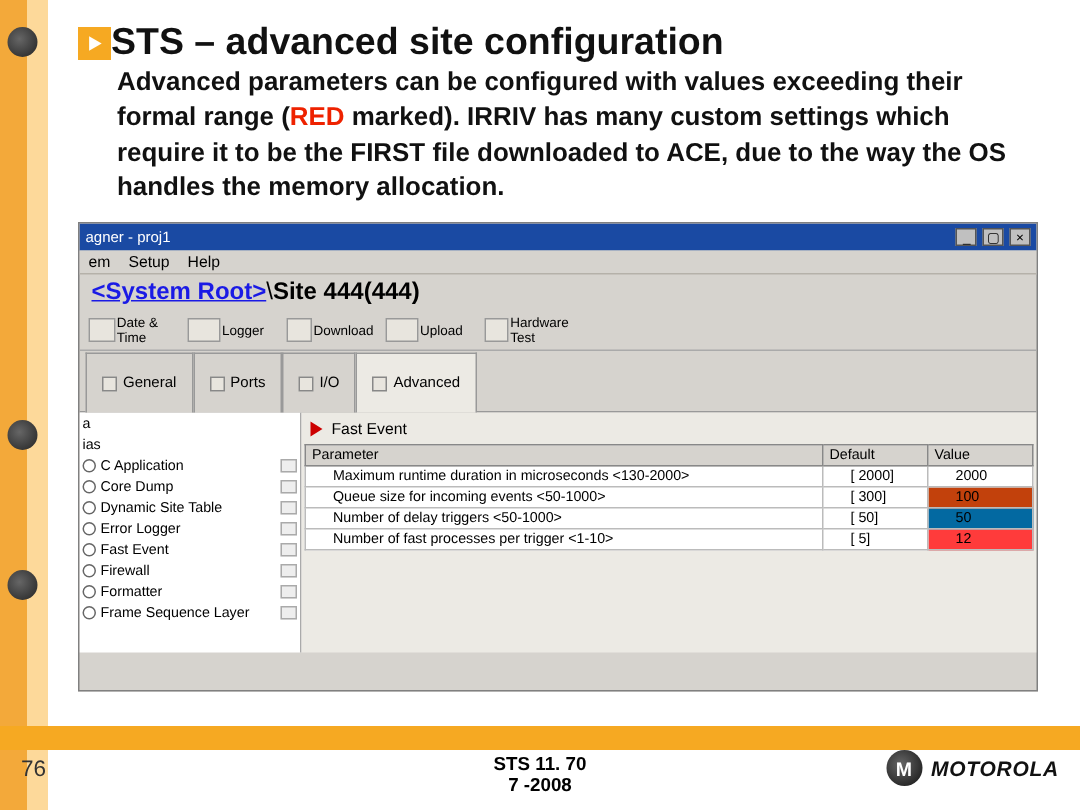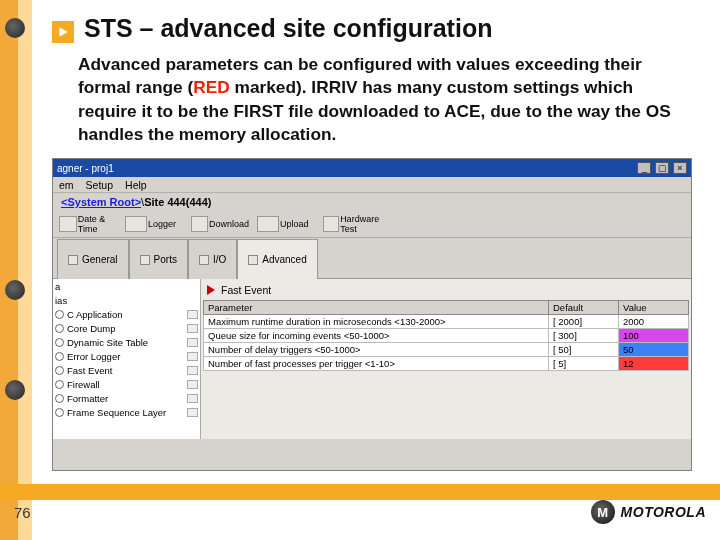--- a/index.html
+++ b/index.html
@@ -4,34 +4,34 @@
 <style>
   * { box-sizing: border-box; margin: 0; padding: 0; }
   body { width: 720px; height: 540px; font-family: Arial, sans-serif; background: #fff; position: relative; overflow: hidden; }
 
   .left-stripe { position: absolute; left: 0; top: 0; width: 32px; height: 100%; background: linear-gradient(90deg,#f3a93a 0 18px,#fdd99a 18px 32px); z-index: 0; }
   .left-stripe .dot { position:absolute; left:5px; width:20px; height:20px; border-radius:50%; background:radial-gradient(circle at 40% 40%,#666,#222); }
   .left-stripe .d1 { top:18px; } .left-stripe .d2 { top:280px; } .left-stripe .d3 { top:380px; }
 
   .slide { position:absolute; left:40px; top:0; right:0; height:100%; padding:14px 28px 0 12px; }
 
-  .title-row { display:flex; align-items:flex-end; gap:10px; margin-bottom:10px; }
+  .title-row { display:flex; align-items:center; }
   .title-bullet { width:22px; height:22px; background:#f6a922; display:flex; align-items:center; justify-content:center; }
   .title-bullet svg { fill:#fff; }
   .title { font-size:25px; font-weight:bold; color:#111; }
 
   .body-text { font-size:17.3px; font-weight:bold; color:#111; line-height:1.35; padding:0 8px 12px 26px; }
   .body-text .red { color:#e20; }
 
   
   .shot { margin-left:0; width:640px; height:313px; background:#d6d3ce; border:1px solid #808080; font-family:"Tahoma",sans-serif; font-size:10.5px; color:#000; position:relative; overflow:hidden; }
   .shot .titlebar { height:18px; background:linear-gradient(#1a4aa3,#1a4aa3); color:#fff; display:flex; align-items:center; justify-content:space-between; padding:0 4px; font-size:10px; }
   .shot .titlebar .wincontrols span { display:inline-block; width:14px; height:12px; background:#c0c0c0; border:1px solid #555; margin-left:1px; font-size:9px; text-align:center; line-height:10px; color:#000; }
   .shot .menubar { height:16px; background:#d6d3ce; display:flex; gap:12px; padding:0 6px; align-items:center; border-bottom:1px solid #b5b1a9; }
-  .shot .breadcrumb { padding:3px 8px; font-size:11px; }
+  .shot .breadcrumb { padding:3px 8px; font-size:16px; }
   .shot .breadcrumb a { color:#1a1ae5; text-decoration:underline; font-weight:bold; }
   .shot .breadcrumb b { color:#000; }
 
   .toolbar { display:flex; gap:8px; padding:3px 6px; border-bottom:1px solid #aaa; }
   .toolbar .tbtn { display:flex; flex-direction:row; align-items:center; width:58px; gap:1px; }
   .toolbar .tbtn .ico { width:22px; height:16px; background:#e8e5de; border:1px solid #999; }
   .toolbar .tbtn span { font-size:9px; }
 
   .tabs { display:flex; border-bottom:1px solid #999; padding-left:4px; gap:0; }
   .tab { padding:14px 10px; border:1px solid #999; border-bottom:none; background:#d6d3ce; font-size:10px; position:relative; top:1px; display:flex; align-items:center; gap:4px; }
@@ -42,23 +42,23 @@
   .tree { width:148px; border-right:1px solid #aaa; background:#fff; overflow:hidden; }
   .tree .row { display:flex; align-items:center; height:14px; padding:0 2px; gap:3px; font-size:9.5px; white-space:nowrap; }
   .tree .row .rad { width:9px; height:9px; border:1px solid #666; border-radius:50%; background:#fff; display:inline-block; }
   .tree .row .ci { width:11px; height:9px; background:#eee; border:1px solid #aaa; display:inline-block; }
 
   .main { flex:1; background:#eceae4; padding:3px 2px; overflow:hidden; }
   .main .subhead { display:flex; align-items:center; gap:6px; padding:2px 4px; }
   .main .subhead .flag { width:0; height:0; border-top:5px solid transparent; border-bottom:5px solid transparent; border-left:8px solid #c00; }
   .tbl { width:100%; border-collapse:collapse; font-size:9.5px; margin-top:2px; background:#fff; }
   .tbl th { background:#d6d3ce; border:1px solid #888; padding:1px 4px; font-weight:normal; text-align:left; }
-  .tbl td { border:1px solid #bbb; padding:1px 4px; }
-  .tbl .val-yel { background:#d946ef; }
-  .tbl .val-grn { background:#3b82f6; }
+  .tbl td { border:1px solid #bbb; padding:1px 18px; }
+  .tbl .val-yel { background:#c2410c; }
+  .tbl .val-grn { background:#0369a1; }
   .tbl .val-red { background:#ff3b3b; }
 
   .footer { position:absolute; left:0; right:0; bottom:0; height:56px; }
   .footer .bar { position:absolute; left:0; right:0; top:0; height:16px; background:#f6a922; }
   .footer .pg { position:absolute; left:14px; top:20px; font-size:15px; color:#333; }
   .footer .mid { position:absolute; left:0; right:0; top:18px; text-align:center; font-size:12.5px; font-weight:bold; line-height:1.15; }
   .footer .logo { position:absolute; right:14px; top:16px; display:flex; align-items:center; gap:6px; }
   .footer .logo .circ { width:24px; height:24px; border-radius:50%; background:radial-gradient(circle at 40% 40%,#666,#111); color:#fff; display:flex; align-items:center; justify-content:center; font-weight:bold; font-size:13px; }
   .footer .logo .txt { font-size:14px; font-weight:bold; letter-spacing:0.5px; font-style:italic; color:#111;text-align:right; }
 </style>
@@ -216,17 +216,21 @@
             </tbody>
         </table>
       </div>
     </div>
   </div>
 </div>
 
 <div class="footer">
   <div class="bar"></div>
   <div class="pg">76</div>
+  <div class="mid">
+    <div>STS 11. 70</div>
+    <div>7 -2008</div>
+  </div>
   <div class="logo">
     <div class="circ">M</div>
     <div class="txt">MOTOROLA</div>
   </div>
 </div>
 
 </body></html>

